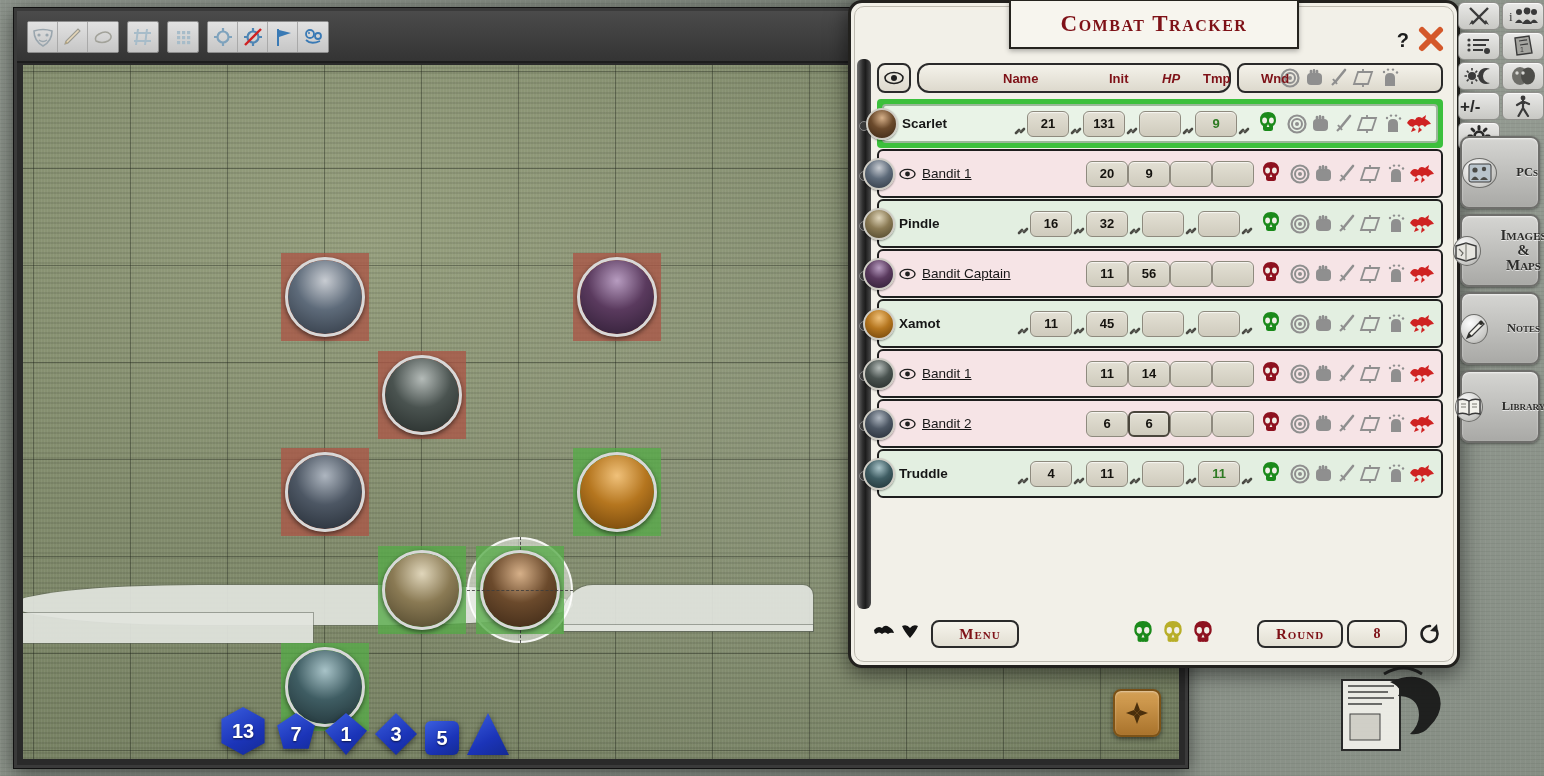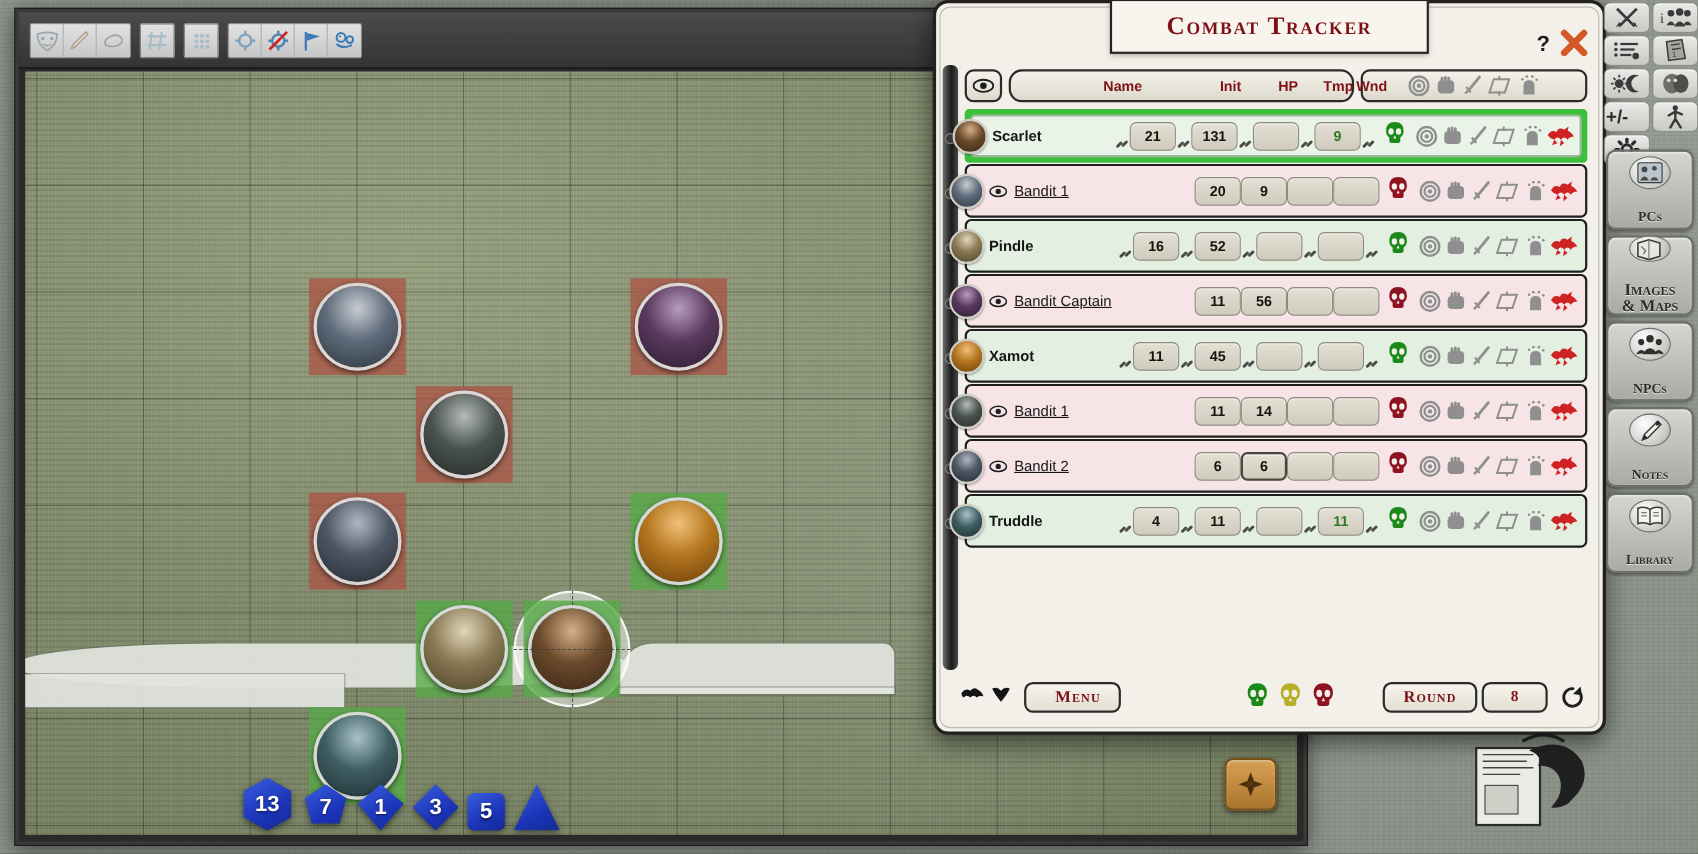--- a/index.html
+++ b/index.html
@@ -182,23 +182,23 @@
     width: 206px; height: 30px; border: 2px solid #2a2a2a; border-radius: 8px;
     background: linear-gradient(#f4f2ea,#ddd9cd);
     display: flex; align-items: center; justify-content: center; gap: 4px; padding: 0 6px;
   }
   .col-label {
     position: absolute; font-size: 13px; font-weight: bold; color: #7e1117;
     font-family: "Liberation Sans", sans-serif;
   }
   .col-name { left: 84px; }
   .col-init { left: 190px; }
-  .col-hp   { left: 243px; }
+  .col-hp   { left: 243px; font-style: italic; }
   .col-tmp  { left: 284px; }
-  .col-wnd  { left: 314px; }
+  .col-wnd  { left: 342px; }
 
   .rows { position: absolute; left: 26px; right: 14px; top: 96px; bottom: 60px; }
   .row {
     position: relative; height: 49px; margin-bottom: 1px;
     border: 2px solid #1e1e1e; border-radius: 6px;
     display: flex; align-items: center; padding: 0 6px 0 4px;
     overflow: visible;
   }
   .row.friend { background: #e3efe1; }
   .row.foe    { background: #f6e4e6; }
@@ -285,21 +285,21 @@
   }
   .sq-btn.single { grid-column: 1 / 2; }
   .side-btns {
     position: absolute; left: 4px; top: 136px; width: 80px;
     display: flex; flex-direction: column; gap: 5px;
   }
   .side-btn {
     width: 80px; height: 73px; border-radius: 9px;
     background: linear-gradient(#d5d5d2,#a9a9a6);
     border: 2px solid #6e6e6b;
-    display: flex; flex-direction: column; align-items: center; justify-content: center;
+    display: flex; flex-direction: row; align-items: center; justify-content: center;
     gap: 19px; cursor: pointer;
     box-shadow: inset 0 1px 2px rgba(255,255,255,.7), 0 1px 3px rgba(0,0,0,.4);
   }
   .side-btn .circ {
     width: 38px; height: 30px; border-radius: 50%;
     background: radial-gradient(circle at 35% 30%, #fdfdfd, #c9c9c6 70%, #9a9a97);
     border: 1px solid #6e6e6b;
     display: flex; align-items: center; justify-content: center;
   }
   .side-btn .lbl {
@@ -789,21 +789,21 @@
               </svg>
             </span>
             <div class="stat">16</div>
             <span class="chain">
               <svg width="12" height="12" viewBox="0 0 12 12">
                 <path d="M2 8 L5 5" stroke="#4a4a44" stroke-width="2.6" stroke-linecap="round"></path>
                 <path d="M7 7 L10 4" stroke="#4a4a44" stroke-width="2.6" stroke-linecap="round"></path>
                 <path d="M4.5 6.5 L7.5 5.5" stroke="#6a6a62" stroke-width="1.4"></path>
               </svg>
             </span>
-            <div class="stat">52</div>
+            <div class="stat">32</div>
             <span class="chain">
               <svg width="12" height="12" viewBox="0 0 12 12">
                 <path d="M2 8 L5 5" stroke="#4a4a44" stroke-width="2.6" stroke-linecap="round"></path>
                 <path d="M7 7 L10 4" stroke="#4a4a44" stroke-width="2.6" stroke-linecap="round"></path>
                 <path d="M4.5 6.5 L7.5 5.5" stroke="#6a6a62" stroke-width="1.4"></path>
               </svg>
             </span>
             <div class="stat"></div>
             <span class="chain">
               <svg width="12" height="12" viewBox="0 0 12 12">
@@ -1450,33 +1450,20 @@
               <path d="M2 6 L12 3 L22 6 L22 18 L12 21 L2 18Z" fill="#e7e6e0" stroke="#3a3a3a" stroke-width="1.4"></path>
               <path d="M12 3 v18" stroke="#7a7a74" stroke-width="1.1"></path>
               <path d="M5 9 L9 13 L7 16" stroke="#6a6a64" stroke-width="1.2" fill="none"></path>
             </svg>
           </div>
           <div class="lbl two">Images<br>&amp; Maps</div>
         </div>
         <div class="side-btn">
           <div class="circ">
             <svg width="26" height="22" viewBox="0 0 26 22">
-              <circle cx="13" cy="6" r="3.4" fill="#2f2f2c"></circle>
-              <circle cx="5" cy="9" r="2.8" fill="#2f2f2c"></circle>
-              <circle cx="21" cy="9" r="2.8" fill="#2f2f2c"></circle>
-              <path d="M6 20 Q13 9 20 20Z" fill="#2f2f2c"></path>
-              <path d="M0.5 20 Q5 13 9 19Z" fill="#2f2f2c"></path>
-              <path d="M17 19 Q21 13 25.5 20Z" fill="#2f2f2c"></path>
-            </svg>
-          </div>
-          <div class="lbl">NPCs</div>
-        </div>
-        <div class="side-btn">
-          <div class="circ">
-            <svg width="26" height="22" viewBox="0 0 26 22">
               <path d="M20 3 L8 15 L6 20 L11 18 L23 6Z" fill="#f2f1eb" stroke="#3a3a3a" stroke-width="1.3"></path>
               <path d="M6 20 L11 18 L8 15Z" fill="#2c2c28"></path>
               <circle cx="20" cy="5" r="2" fill="#2c2c28"></circle>
             </svg>
           </div>
           <div class="lbl">Notes</div>
         </div>
         <div class="side-btn">
           <div class="circ">
             <svg width="26" height="22" viewBox="0 0 26 22">

